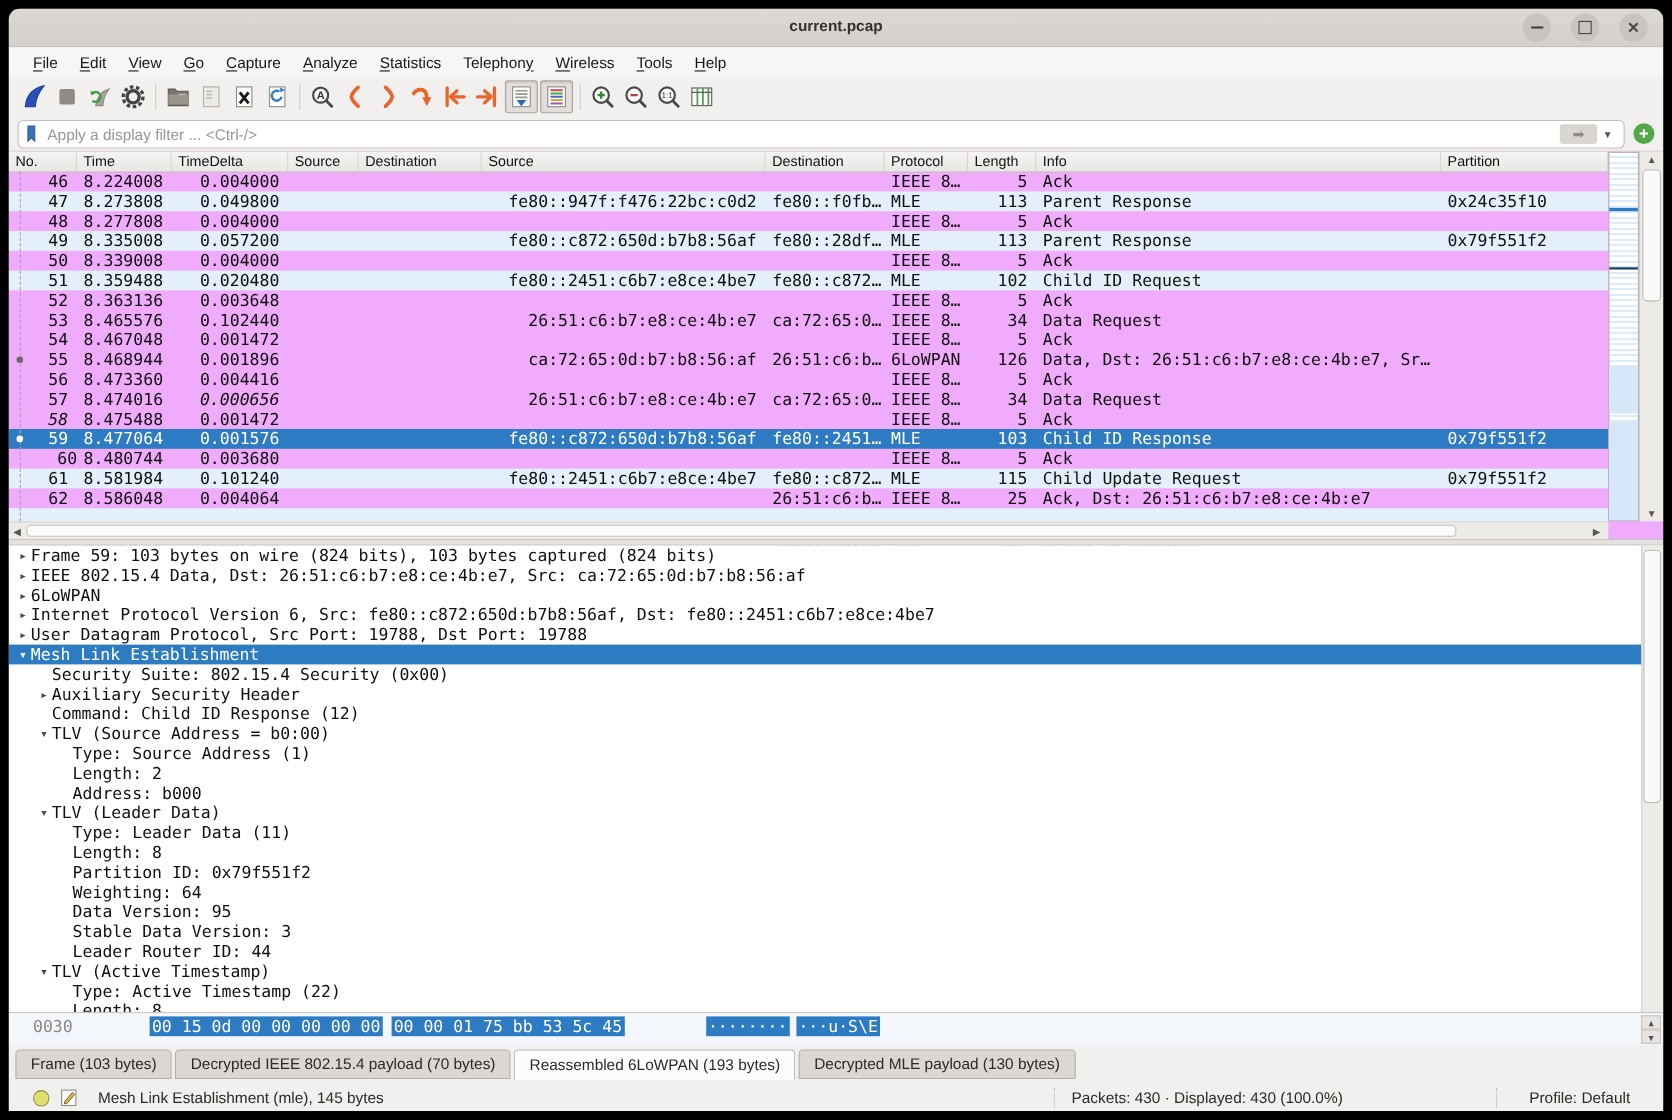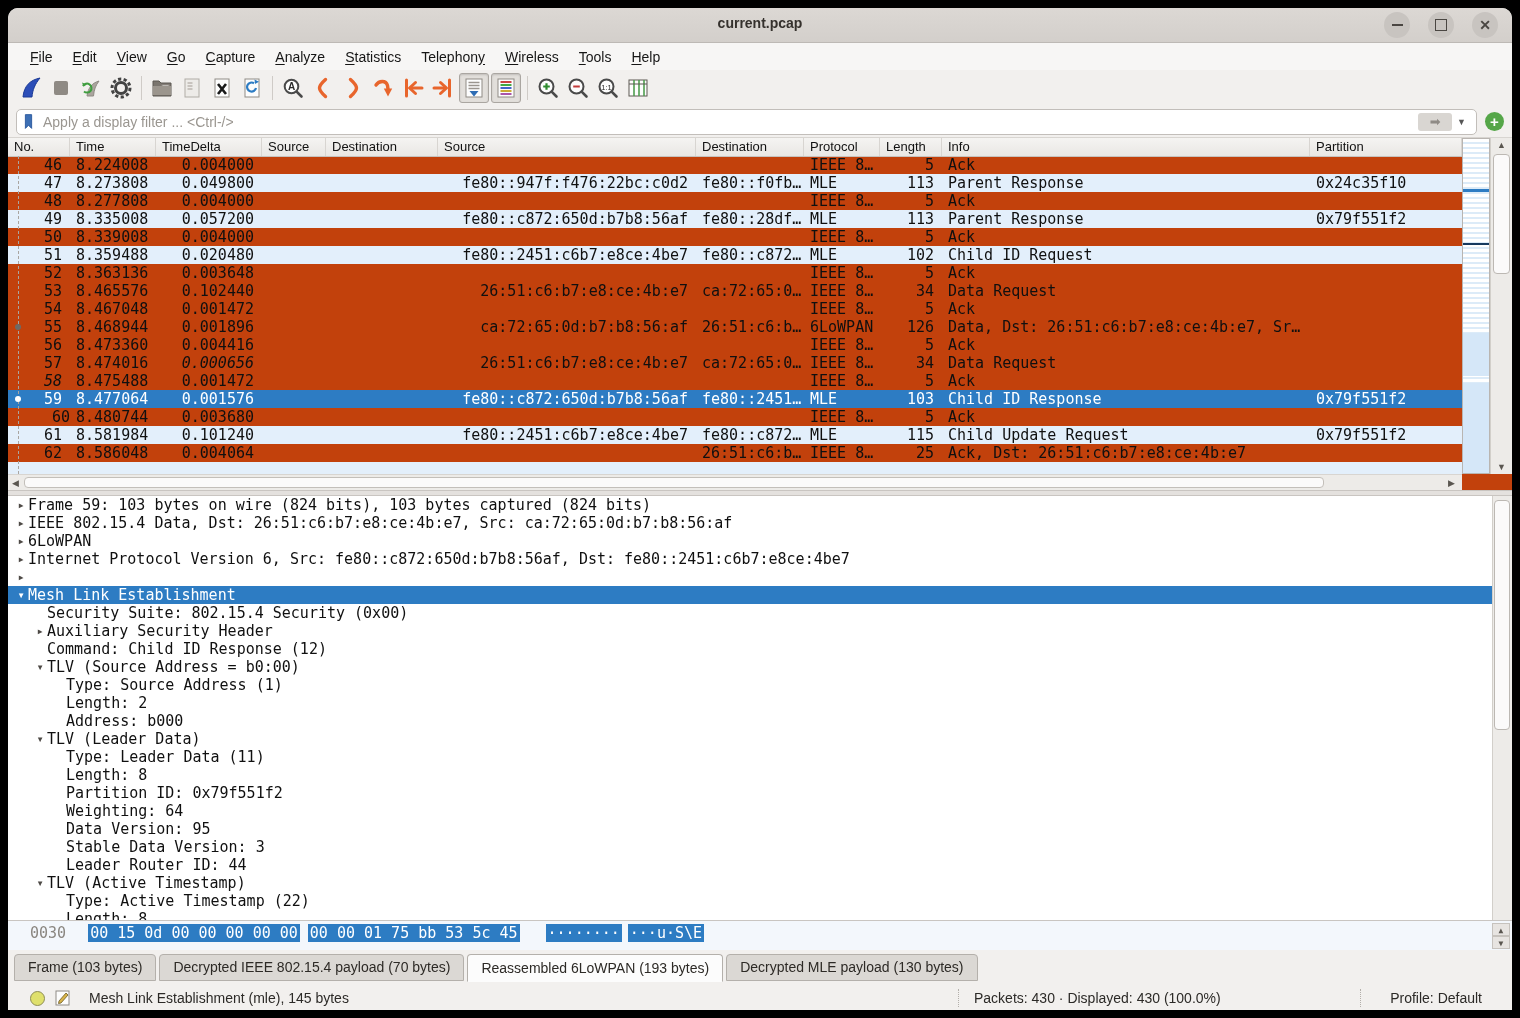--- a/index.html
+++ b/index.html
@@ -42,21 +42,21 @@
   .ffield input{flex:1;border:none;outline:none;font-size:14px;color:#333;background:transparent;
                 font-family:"Liberation Sans",sans-serif;}
   .ffield input::placeholder{color:#9a9690;}
   .fapply{width:34px;height:18px;background:#d9d6d2;border-radius:3px;display:flex;align-items:center;
           justify-content:center;color:#8f8b86;font-size:13px;}
   .fcaret{font-size:9px;color:#555;margin:0 6px 0 5px;}
   .fplus{width:19px;height:19px;border-radius:50%;background:#55a648;color:#fff;font-size:15px;line-height:19px;
          text-align:center;font-weight:bold;margin-left:8px;}
 
   
-  .plist{position:absolute;left:0;top:130px;width:100%;height:352px;background:#c2410c;}
+  .plist{position:absolute;left:0;top:130px;width:100%;height:352px;background:#f0abfc;}
   .phead{position:absolute;left:0;top:0;height:18px;width:1454px;display:flex;
          background:linear-gradient(#f5f4f2,#e9e7e4);border-bottom:1px solid #c6c3bf;font-size:13px;color:#111;}
   .phcell{box-sizing:border-box;padding:1px 0 0 6px;border-right:1px solid #d8d5d1;overflow:hidden;white-space:nowrap;}
   .prows{position:absolute;left:0;top:18px;width:1454px;height:318px;display:flex;flex-direction:column;
          font-family:"DejaVu Sans Mono","Liberation Mono",monospace;font-size:15px;color:#101010;}
   .prow{flex:1;display:flex;white-space:nowrap;position:relative;align-items:center;}
   .prow.hl{background:#e3effb;}
   .prow.sel{background:#2d7cc3;color:#fff;}
   .pcell{box-sizing:border-box;overflow:hidden;white-space:nowrap;padding-left:6px;}
   .pcell.r{text-align:right;padding-left:0;padding-right:8px;}
@@ -88,21 +88,21 @@
   .drow.sel{background:#2d7cc3;color:#fff;}
   .darr{width:14px;text-align:center;color:#4e4a46;font-size:12px;flex:0 0 14px;}
   .drow.sel .darr{color:#fff;}
   .dscroll{position:absolute;right:0;top:488px;width:20px;height:424px;background:#edebe8;border-left:1px solid #d2cfca;box-sizing:border-box;}
 
   
   .hexpane{position:absolute;left:0;top:912px;width:100%;height:30px;background:#f3f7fc;border-top:1px solid #c9c5c1;
            font-family:"DejaVu Sans Mono","Liberation Mono",monospace;font-size:15px;box-sizing:border-box;}
   .hexrow{position:absolute;left:0;top:3px;height:19px;line-height:19px;white-space:pre;}
   .hexoff{color:#8a8680;margin-left:22px;}
-  .hexhl{background:#2d7cc3;color:#fff;padding:0 2px;}
+  .hexhl{background:#2d7cc3;color:#fff;padding:0 2px;margin-left:48px;}
   .hexgap{display:inline-block;width:26px;}
   .hscroll2{position:absolute;right:2px;top:2px;width:18px;height:26px;}
   .hscroll2 div{height:13px;font-size:8px;color:#5a5650;text-align:center;line-height:13px;background:#e7e4e1;border:1px solid #c6c2bd;box-sizing:border-box;}
 
   
   .tabsrow{position:absolute;left:0;top:942px;width:100%;height:36px;background:#f2f0ee;display:flex;align-items:flex-start;padding:4px 0 0 6px;box-sizing:border-box;}
   .btab{font-size:14px;color:#2d2a26;background:#dbd8d4;border:1px solid #b4b0ab;border-radius:4px 4px 0 0;
         padding:4px 13px 5px;margin-right:3px;white-space:nowrap;}
   .btab.active{background:#fcfcfc;border-bottom-color:#fcfcfc;font-weight:normal;padding-top:5px;}
 
@@ -586,20 +586,21 @@
         <div class="drow">
           <span class="darr" style="margin-left: 6px;">▸</span>
           <span>6LoWPAN</span>
         </div>
         <div class="drow">
           <span class="darr" style="margin-left: 6px;">▸</span>
           <span>Internet Protocol Version 6, Src: fe80::c872:650d:b7b8:56af, Dst: fe80::2451:c6b7:e8ce:4be7</span>
         </div>
         <div class="drow">
           <span class="darr" style="margin-left: 6px;">▸</span>
+          <span>User Datagram Protocol, Src Port: 19788, Dst Port: 19788</span>
         </div>
         <div class="drow sel">
           <span class="darr" style="margin-left: 6px;">▾</span>
           <span>Mesh Link Establishment</span>
         </div>
         <div class="drow">
           <span class="darr" style="margin-left: 25px;"></span>
           <span>Security Suite: 802.15.4 Security (0x00)</span>
         </div>
         <div class="drow">

